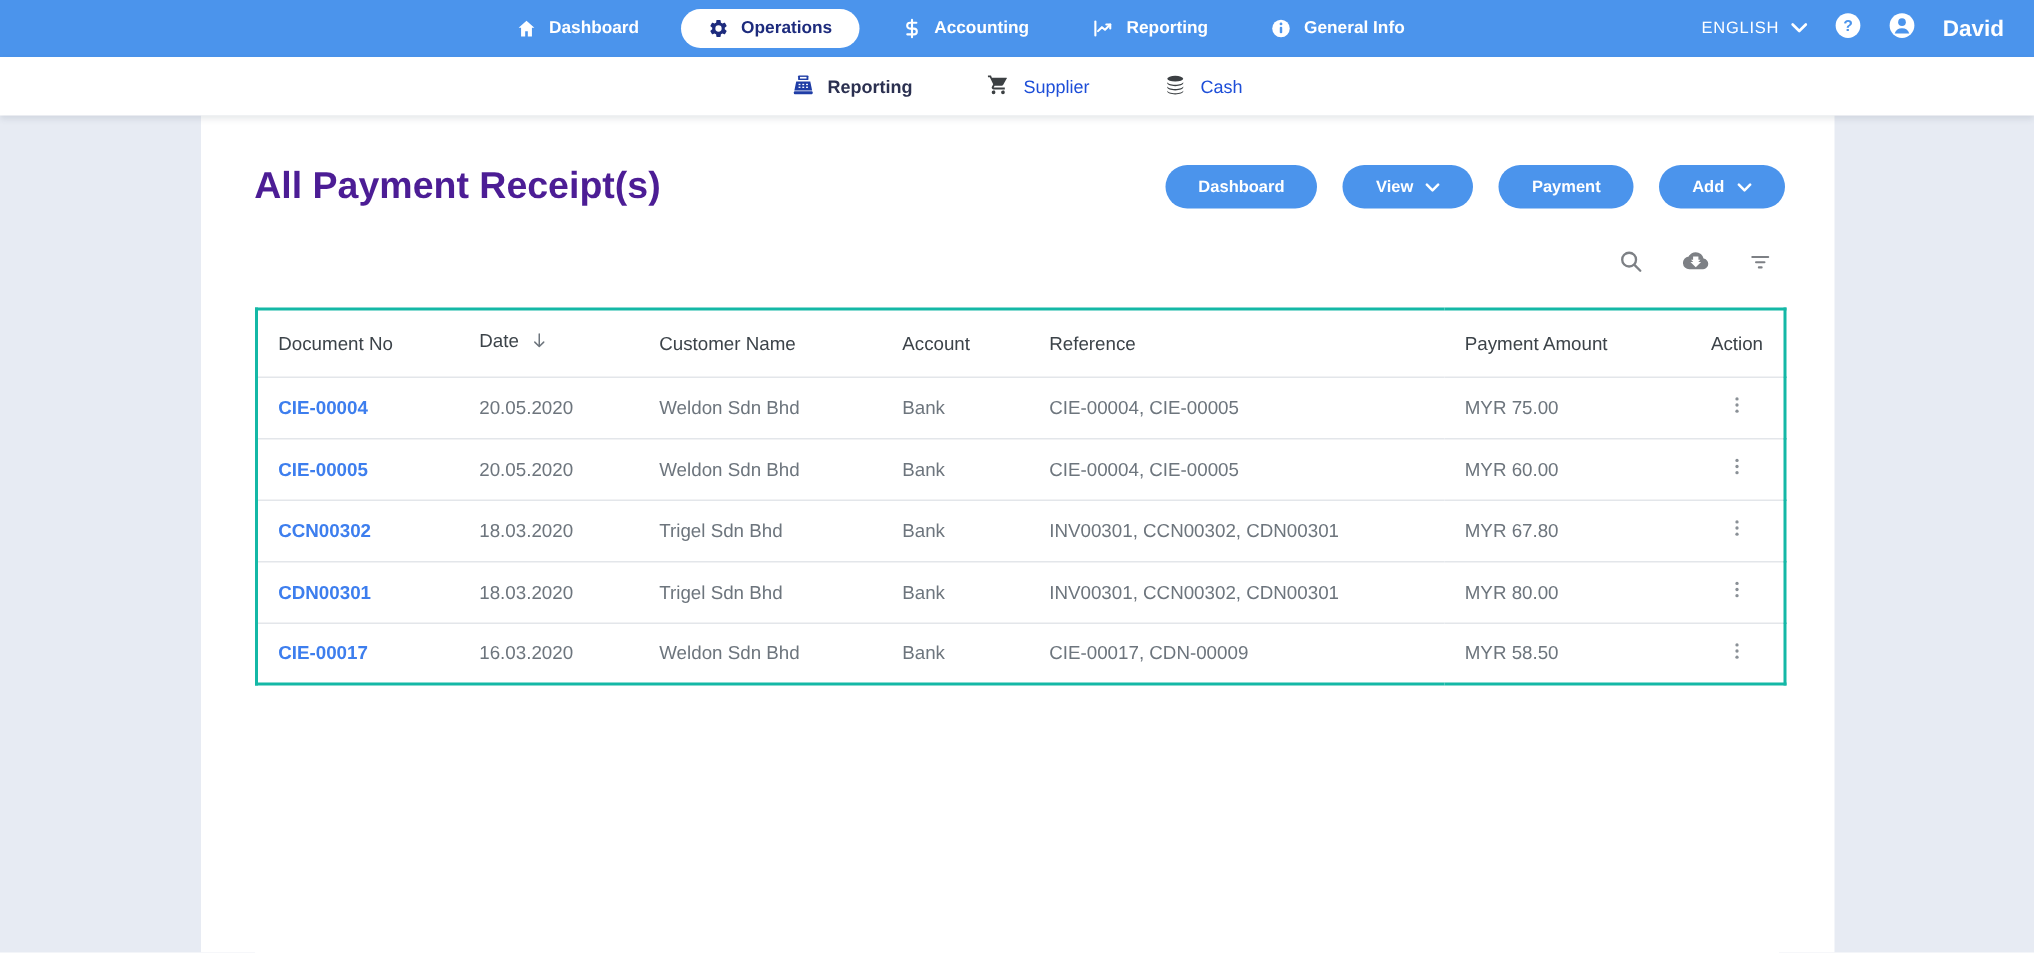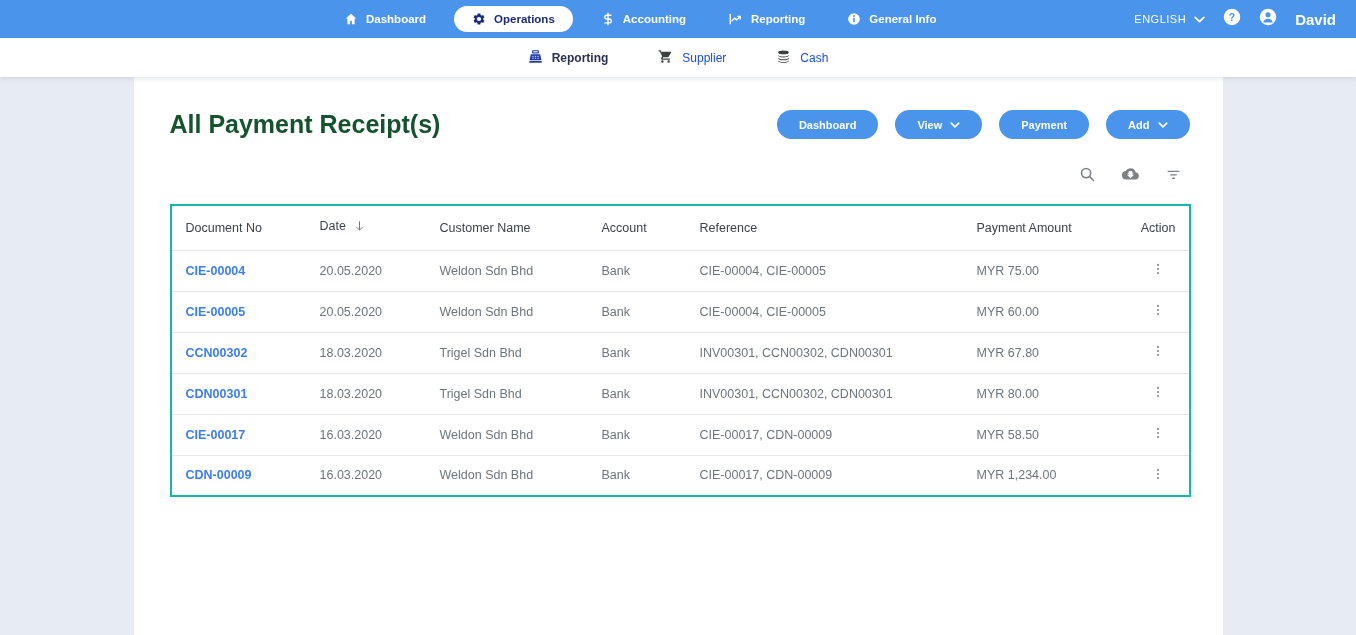--- a/index.html
+++ b/index.html
@@ -32,21 +32,21 @@
   .subnav-item { display:flex; align-items:center; gap:9px; font-size:12px; color:#1d4ed8; cursor:pointer; }
   .subnav-item svg { color:#3c4043; }
   .subnav-item.active { color:#2b3050; font-weight:bold; }
   .subnav-item.active svg { color:#1f3da6; }
 
   
   .main { height:558px; }
   .card { width:1089px; margin:0 auto; background:#fff; height:100%; padding:33px 33px 0 36px; }
 
   .title-row { display:flex; align-items:center; justify-content:space-between; }
-  .page-title { font-size:25px; font-weight:bold; color:#14532d; }
+  .page-title { font-size:25px; font-weight:bold; color:#4c1d95; }
   .btn-group { display:flex; align-items:center; gap:17px; }
   .pill-btn {
     background:#4b94ec; color:#fff; border:none; border-radius:15px;
     font-family:inherit; font-size:11px; font-weight:bold; padding:0 22px;
     height:29px; display:flex; align-items:center; gap:8px; cursor:pointer;
   }
   .pill-btn svg { display:block; }
 
   .tools-row { margin-top:27px; display:flex; justify-content:flex-end; align-items:center; gap:24px; padding-right:8px; }
   .tool-icon { color:#7d8085; cursor:pointer; display:block; }
@@ -356,34 +356,17 @@
       <span class="kebab">
         <svg width="14" height="16" viewBox="0 0 24 24" fill="currentColor">
                   <circle cx="12" cy="5" r="1.9"></circle>
                   <circle cx="12" cy="12" r="1.9"></circle>
                   <circle cx="12" cy="19" r="1.9"></circle>
                 </svg>
       </span>
     </td>
   </tr>
 
-  <tr>
-    <td class="cell-doc"><a>CDN-00009</a></td>
-    <td>16.03.2020</td>
-    <td>Weldon Sdn Bhd</td>
-    <td>Bank</td>
-    <td>CIE-00017, CDN-00009</td>
-    <td>MYR 1,234.00</td>
-    <td class="cell-action">
-      <span class="kebab">
-        <svg width="14" height="16" viewBox="0 0 24 24" fill="currentColor">
-                  <circle cx="12" cy="5" r="1.9"></circle>
-                  <circle cx="12" cy="12" r="1.9"></circle>
-                  <circle cx="12" cy="19" r="1.9"></circle>
-                </svg>
-      </span>
-    </td>
-  </tr>
 </tbody>
     </table>
 
   </div>
 </main>
 
 </body></html>

